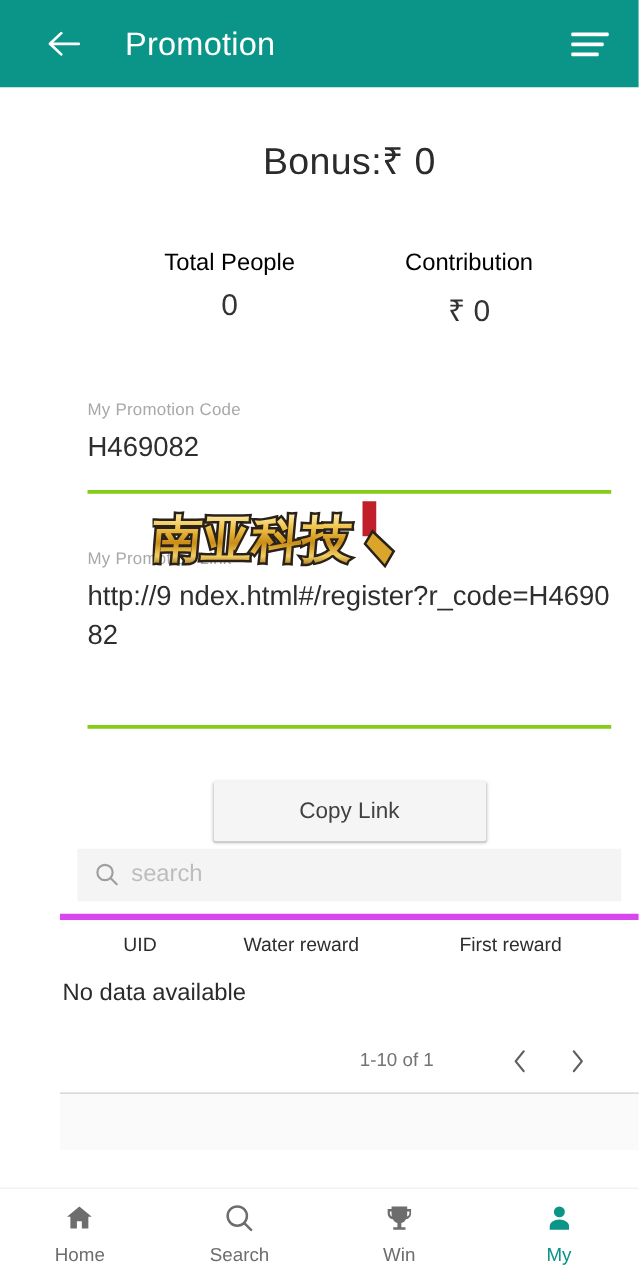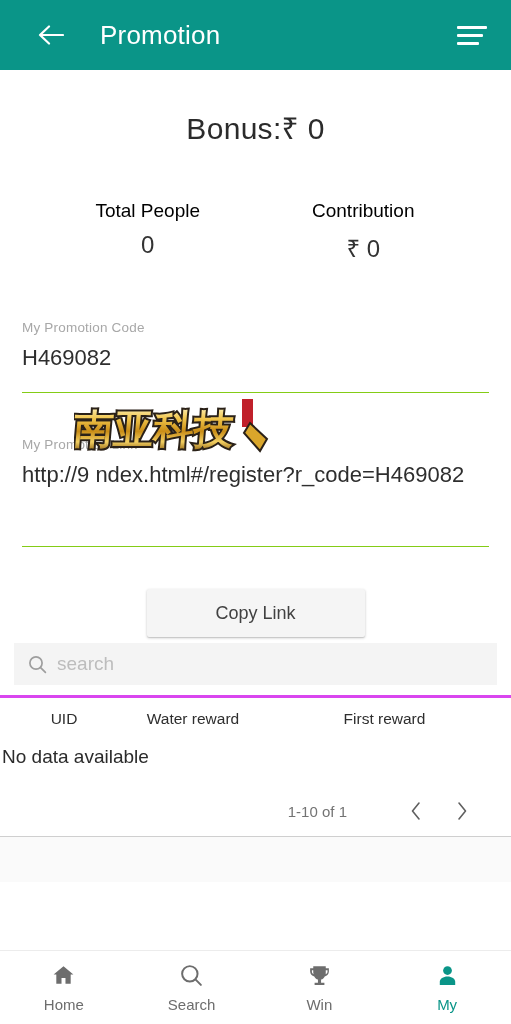--- a/index.html
+++ b/index.html
@@ -45,21 +45,21 @@
     display: flex; flex-direction: column; justify-content: center;
     gap: 5px;
     cursor: pointer;
   }
   .menu-icon i { display: block; height: 3px; background: #ffffff; border-radius: 1px; }
   .menu-icon i:nth-child(1) { width: 30px; }
   .menu-icon i:nth-child(2) { width: 26px; }
   .menu-icon i:nth-child(3) { width: 22px; }
 
   
-  .content { flex: 1 1 auto; position: relative; background:#fff; }
+  .content { flex: 1 1 auto; position: relative; background:#fff;padding-left:48px; }
 
   .bonus {
     text-align: center;
     font-size: 30px;
     color: #2b2b2b;
     padding-top: 37px;
     letter-spacing: .3px;
   }
 
   .stats {
@@ -75,21 +75,21 @@
   }
   .stat-value {
     font-size: 24px;
     color: #333333;
     margin-top: 9px;
   }
 
   .field {
     margin: 0 22px;
     padding-top: 26px;
-    border-bottom: 1px solid #84cc16;
+    border-bottom: 3px solid #84cc16;
     position: relative;
   }
   .field-1 { margin-top: 30px; padding-bottom: 19px; }
   .field-2 { margin-top: 18px; padding-bottom: 56px; }
   .field-label {
     font-size: 13.5px;
     color: #a8a8a8;
     margin-bottom: 7px;
     letter-spacing: .2px;
   }
@@ -155,21 +155,21 @@
     font-family: inherit;
     font-size: 19px;
     color: #333;
   }
   .search-input::placeholder { color: #bdbdbd; }
 
   
   .table-card {
     margin-top: 10px;
     background: #ffffff;
-    border-top: 3px solid #d946ef;
+    border-top: 5px solid #d946ef;
     padding-top: 0;
   }
   .thead {
     display: flex;
     height: 42px; align-items: center;
     font-size: 15.5px;
     color: #2e2e2e;
   }
   .th { text-align: center; }
   .th-uid    { flex: 0 0 128px; }

